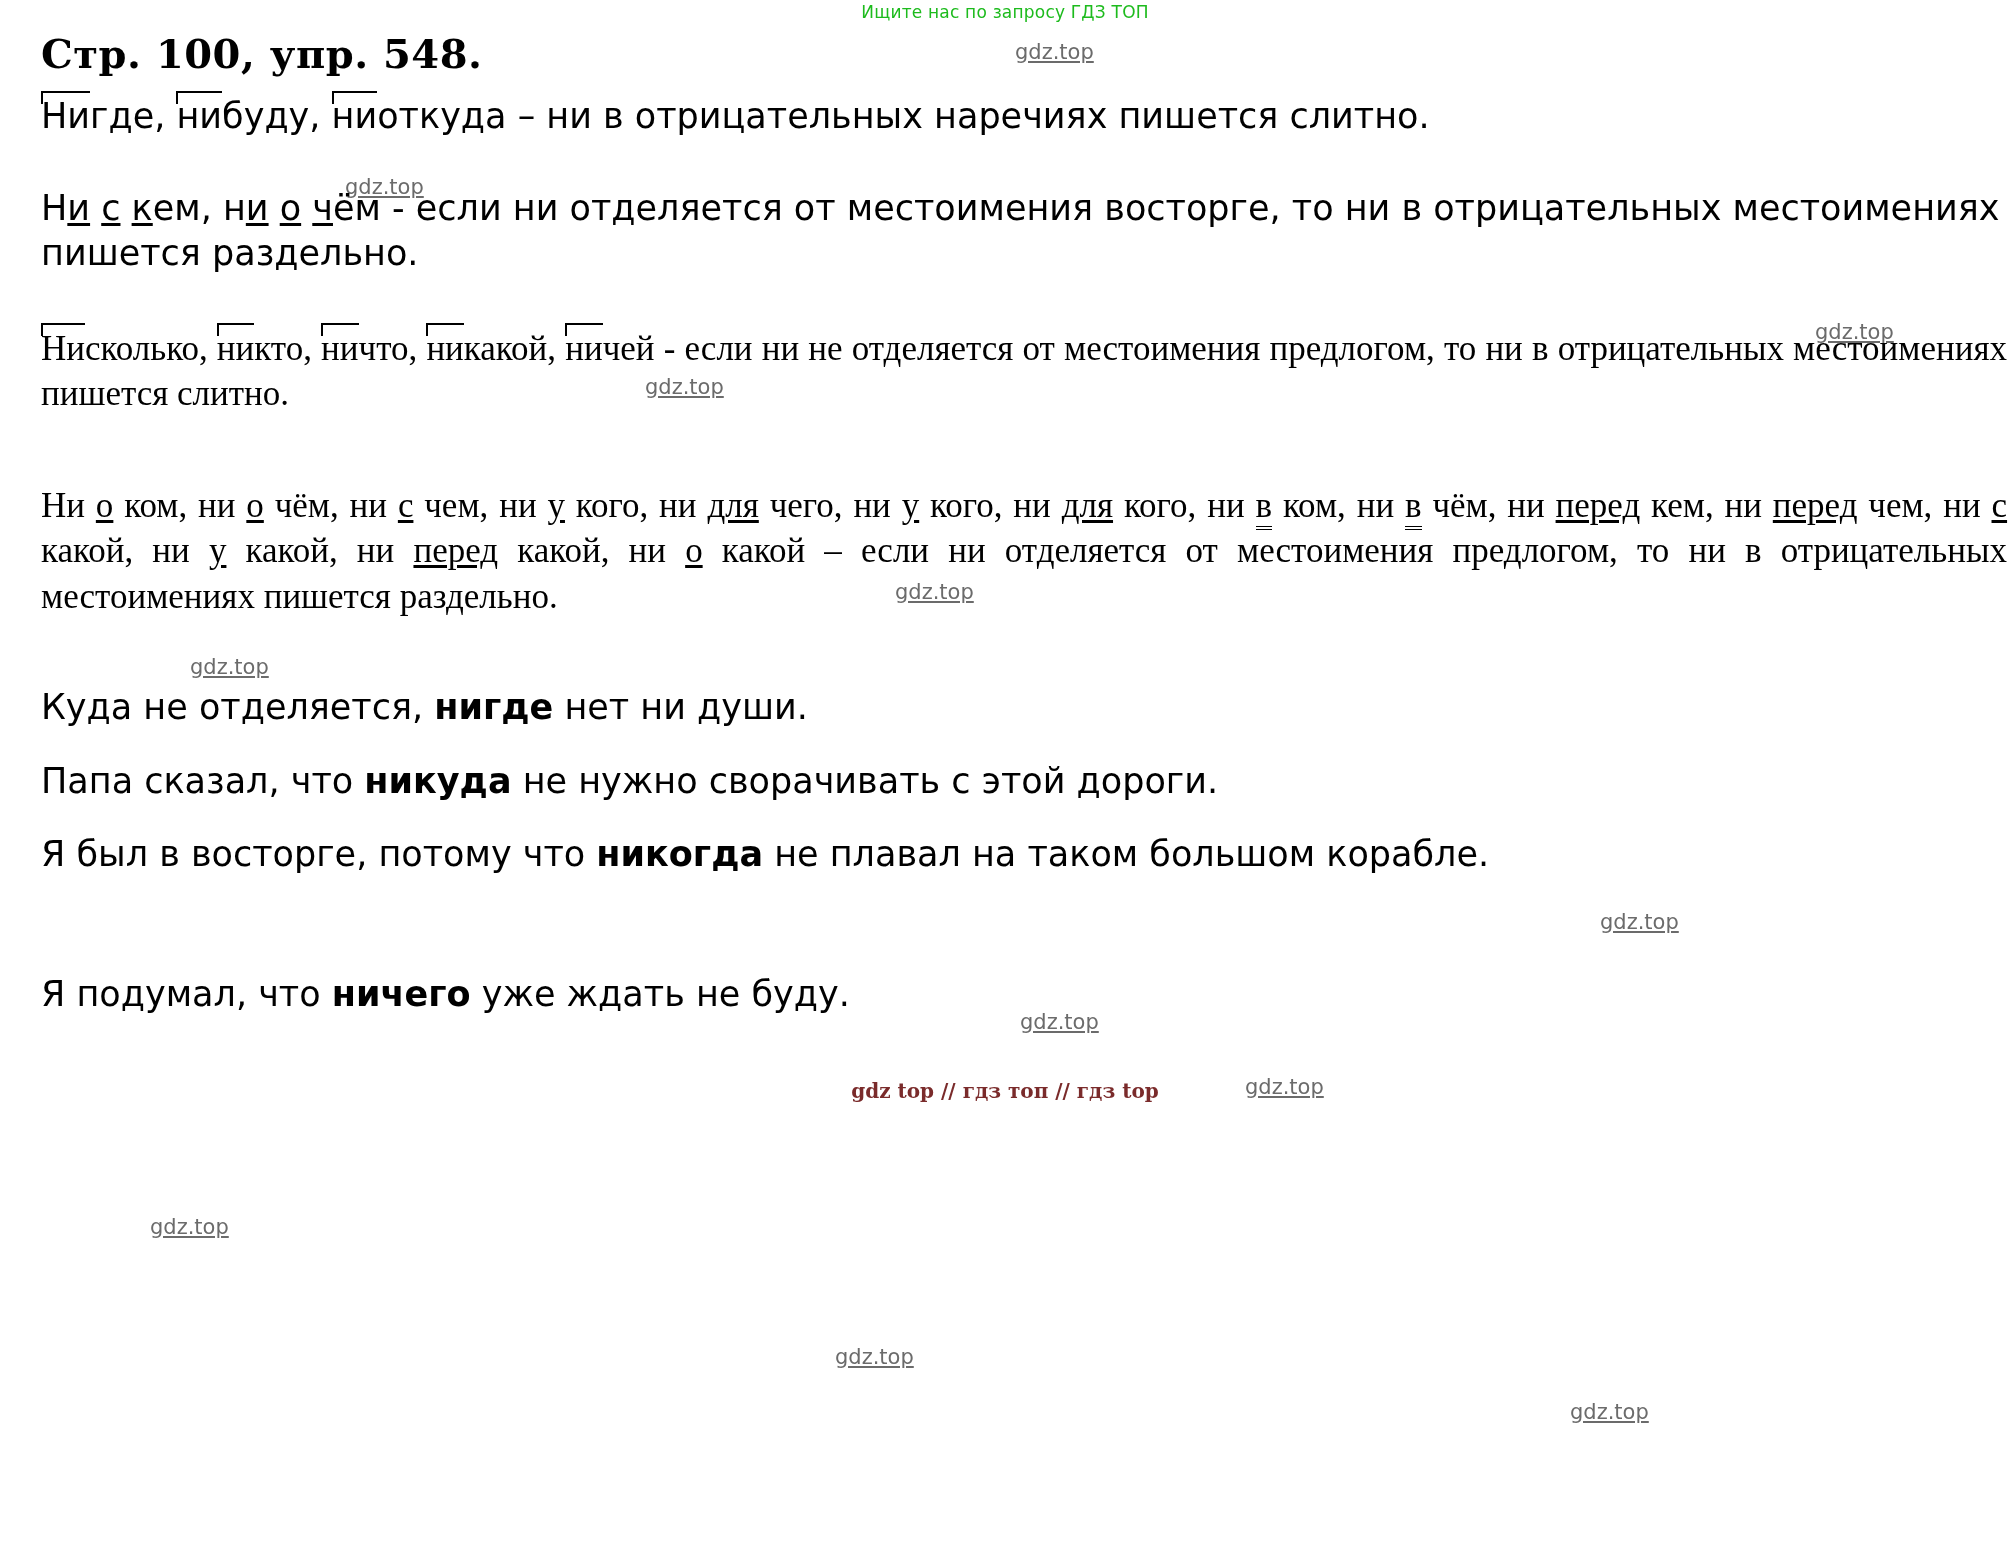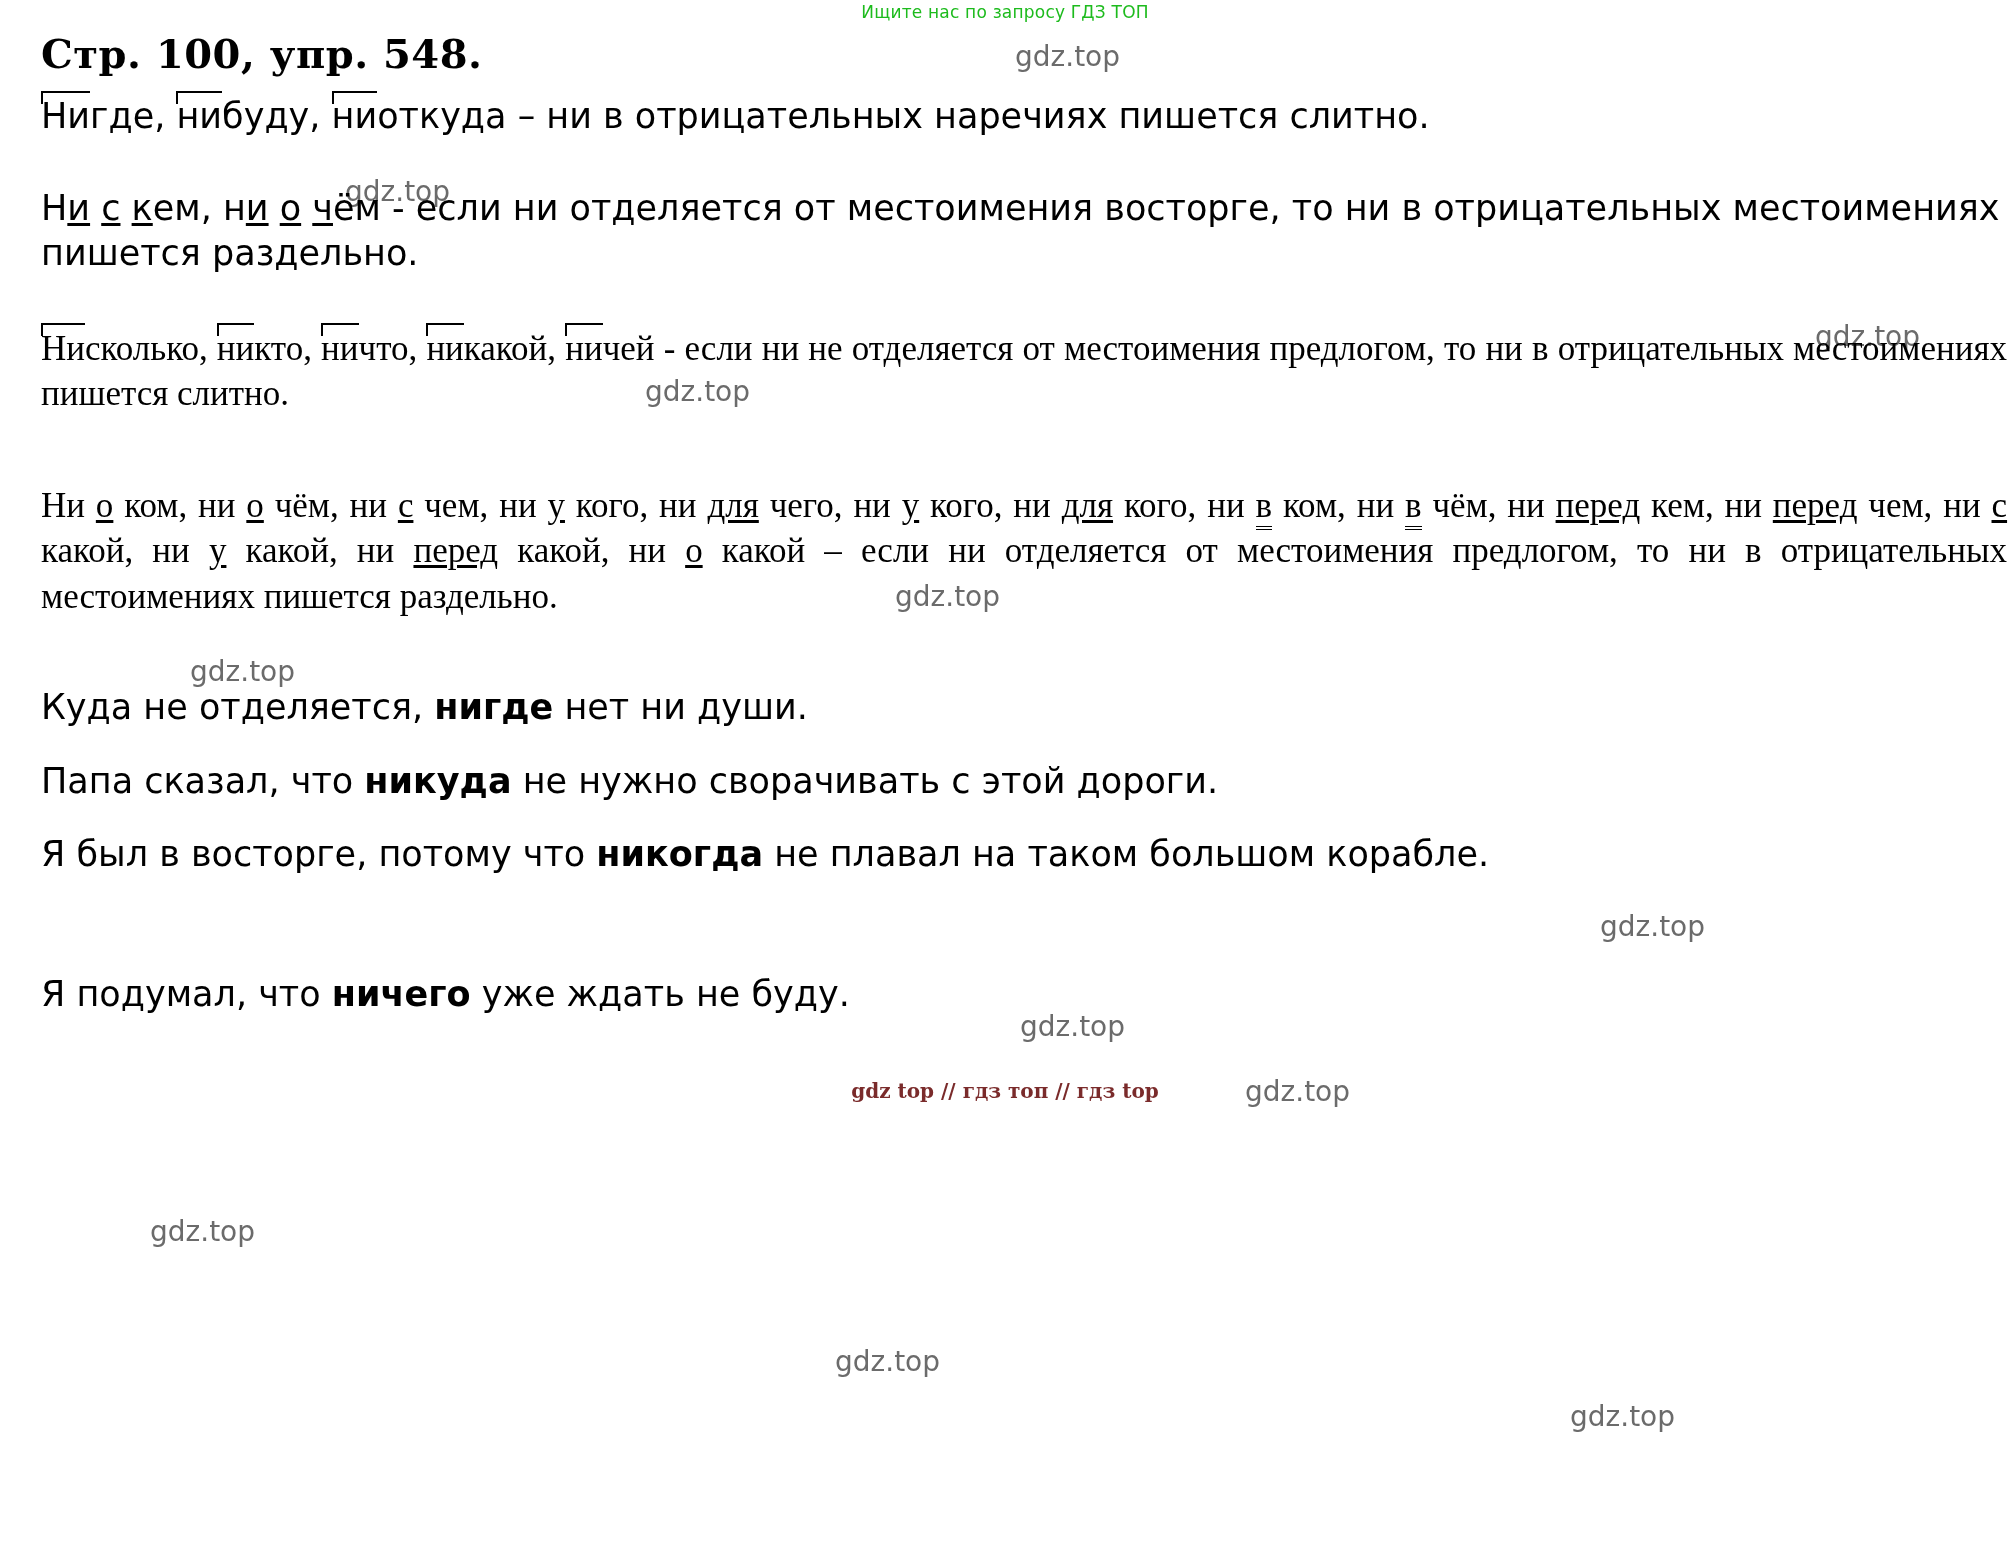--- a/index.html
+++ b/index.html
@@ -29,24 +29,25 @@
     width: 100%;
     text-align: center;
     font-size: 17px;
     color: #1dbb1d;
     font-family: "DejaVu Sans", sans-serif;
     letter-spacing: 0.2px;
   }
   .wm {
     position: absolute;
     color: #6b6b6b;
-    font-size: 28px;
+    font-size: 21px;
     font-family: "DejaVu Sans", sans-serif;
     white-space: nowrap;
     pointer-events: none;
+    text-decoration: underline;
   }
   .bottombanner {
     position: absolute;
     bottom: 6px;
     left: 0;
     width: 100%;
     text-align: center;
     font-size: 20px;
     color: #7a2b2b;
     font-family: "DejaVu Serif", serif;

